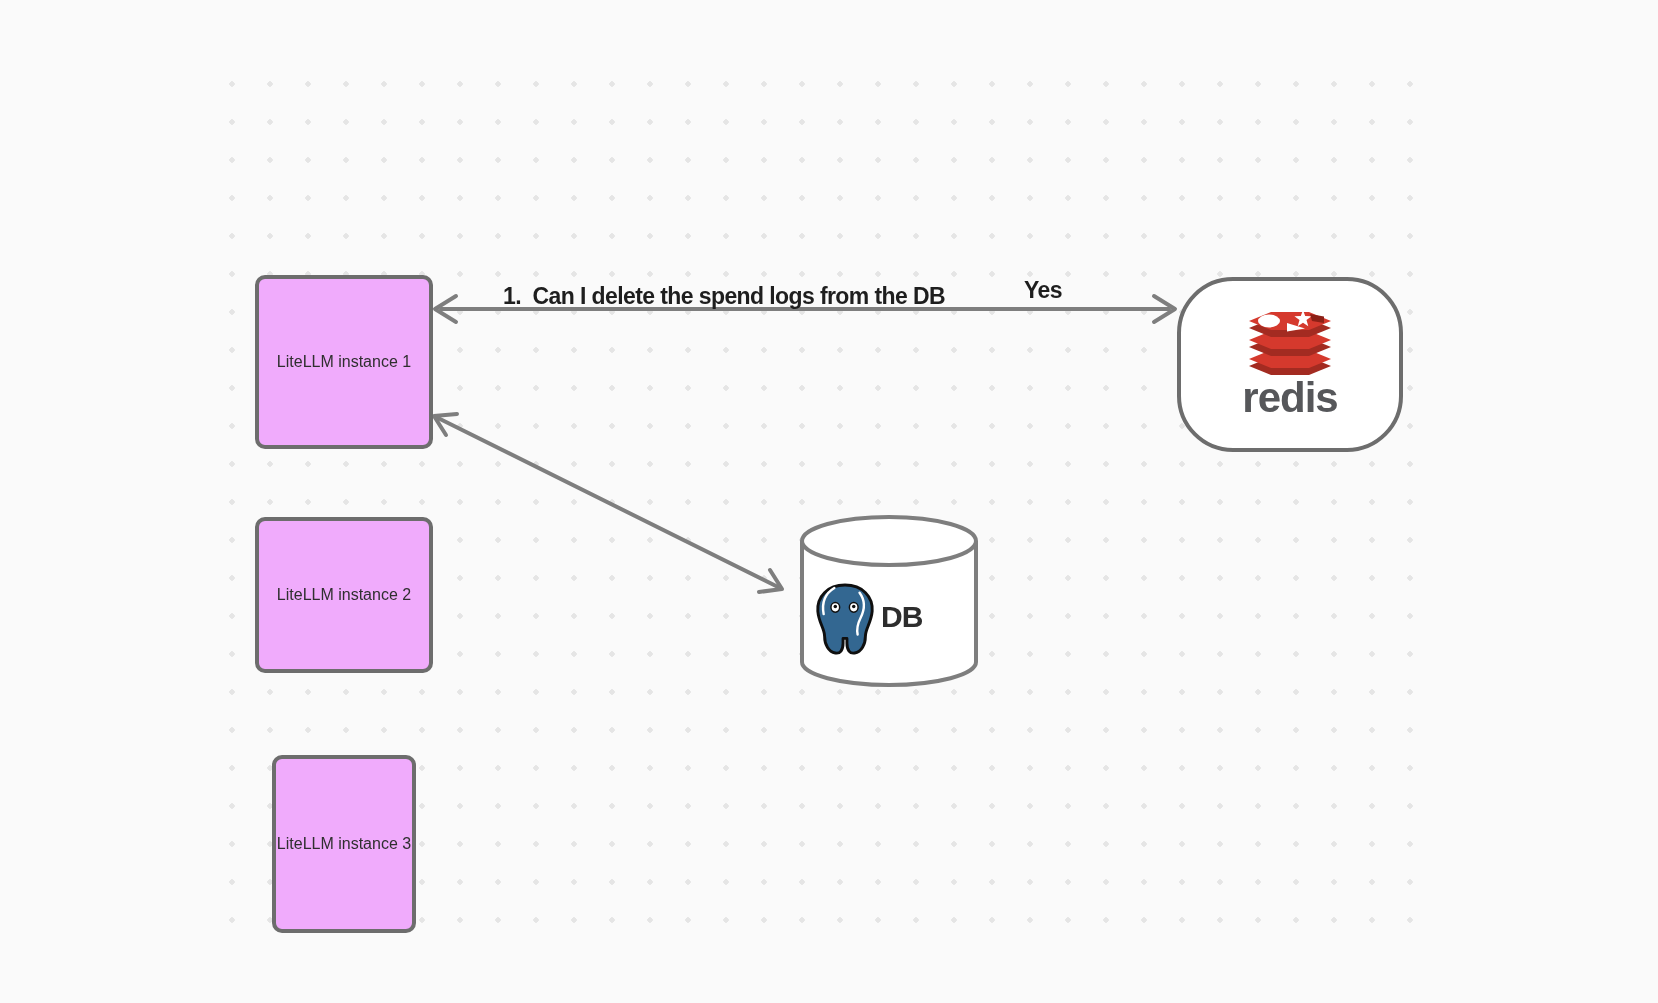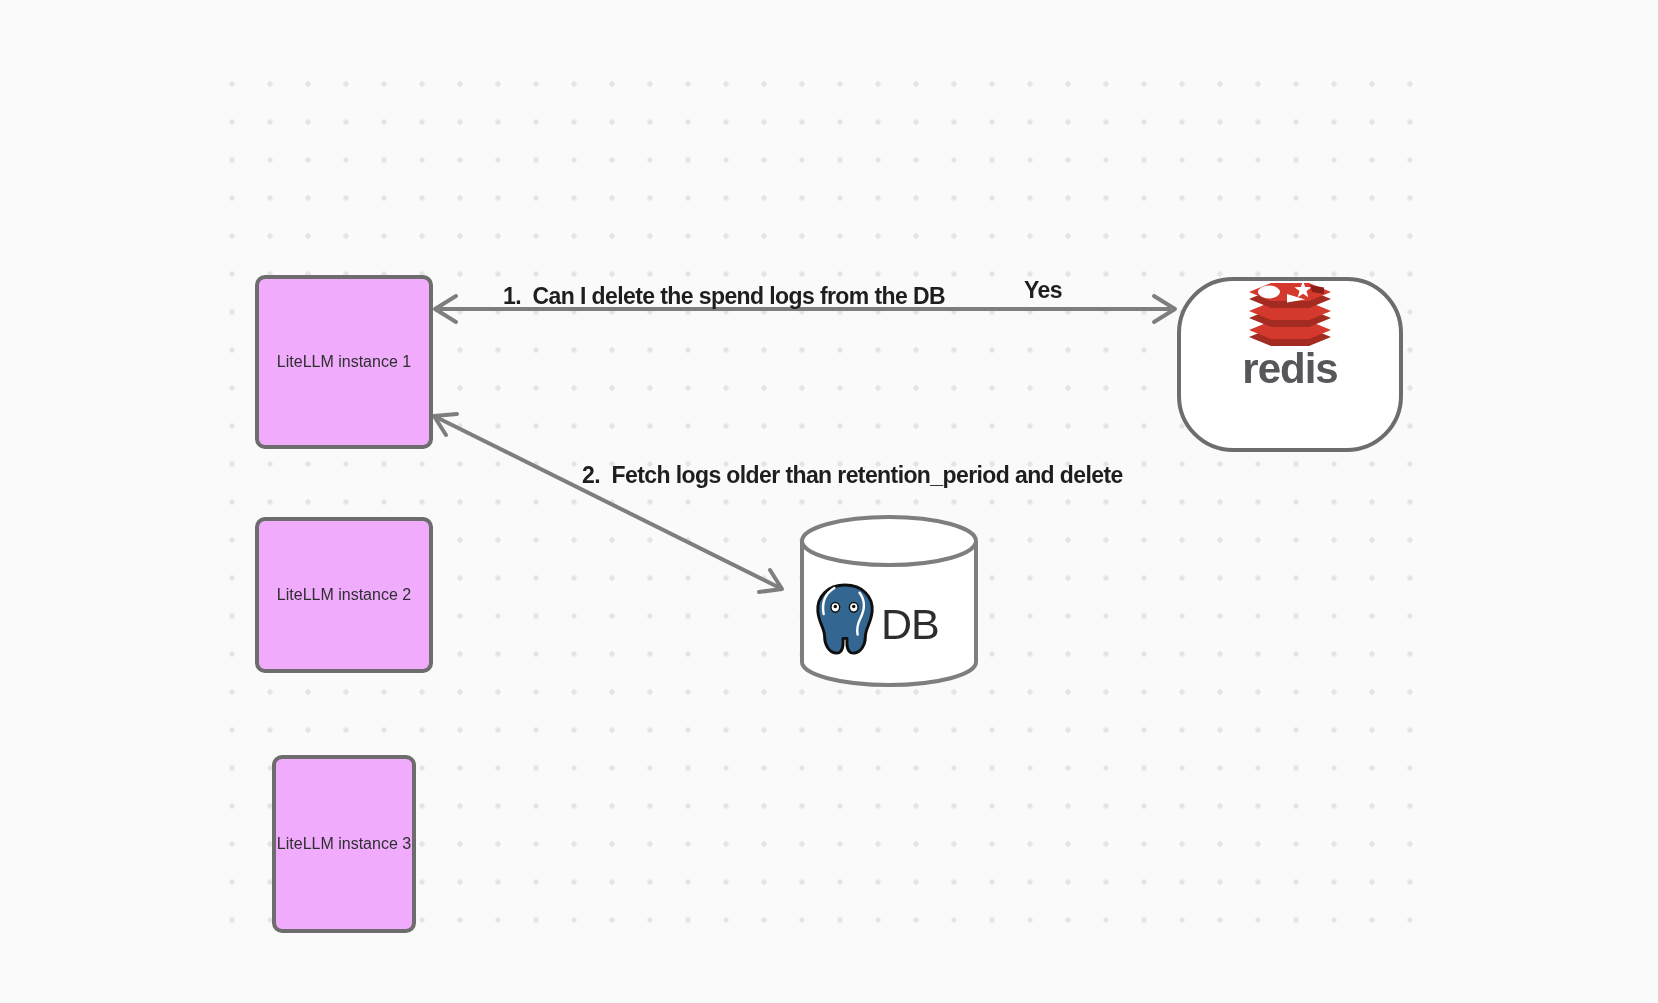--- a/index.html
+++ b/index.html
@@ -57,20 +57,21 @@
     position: absolute;
     left: 1177px; top: 277px;
     width: 226px; height: 175px;
     box-sizing: border-box;
     background: #ffffff;
     border: 4px solid var(--shape-border, #6d6d6d);
     border-radius: 56px;
     display: flex;
     flex-direction: column;
     align-items: center;
+    padding-top: 29px;
   }
   .redis-word {
     margin-top: 4px;
     font-size: 42px;
     font-weight: 700;
     line-height: 32px;
     letter-spacing: -1px;
     color: var(--redis-wordmark, #56575a);
   }
   .edge-label {
@@ -82,22 +83,22 @@
     white-space: pre;
   }
   .pg-elephant {
     position: absolute;
     left: 812px; top: 581px;
     width: 66px; height: 76px;
   }
   .db-label {
     position: absolute;
     left: 881px; top: 600px;
-    font-size: 43px;
-    font-weight: 400;
+    font-size: 30px;
+    font-weight: 700;
     letter-spacing: -1px;
     color: var(--db-text, #2d2d2d);
   }
   .redis-logo { width: 84px; height: 68px; }
 </style>
 </head>
 <body>
 
 <div class="stage">
 
@@ -162,15 +163,14 @@
     <ellipse cx="24" cy="27" rx="4.5" ry="5" fill="#ffffff" stroke="#0f0f0f" stroke-width="1.5"></ellipse>
     <circle cx="24" cy="26" r="1.8" fill="#0f0f0f"></circle>
     <ellipse cx="43" cy="27" rx="4.5" ry="5" fill="#ffffff" stroke="#0f0f0f" stroke-width="1.5"></ellipse>
     <circle cx="43" cy="26" r="1.8" fill="#0f0f0f"></circle>
   </svg>
 
   <span class="db-label">DB</span>
 
   <span class="edge-label" style="left:503px; top:283px">1.  Can I delete the spend logs from the DB</span>
   <span class="edge-label" style="left:1024px; top:277px">Yes</span>
-  <span class="edge-label" style="left:582px; top:462px">2.  Fetch logs older than retention_period and delete</span>
 
 </div>
 
 </body></html>

